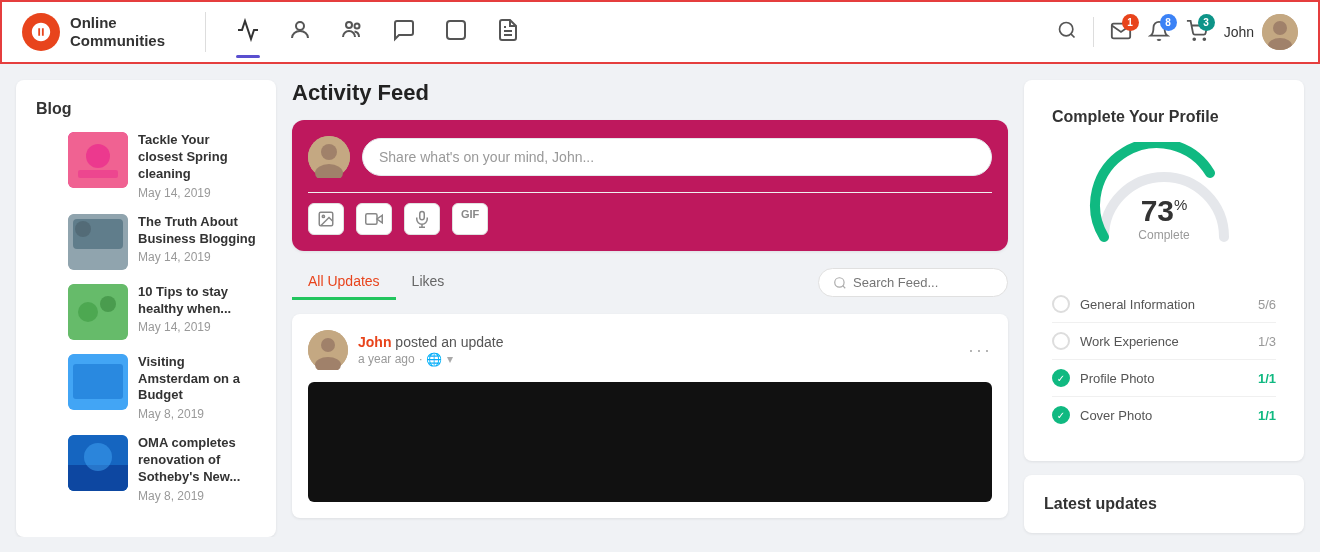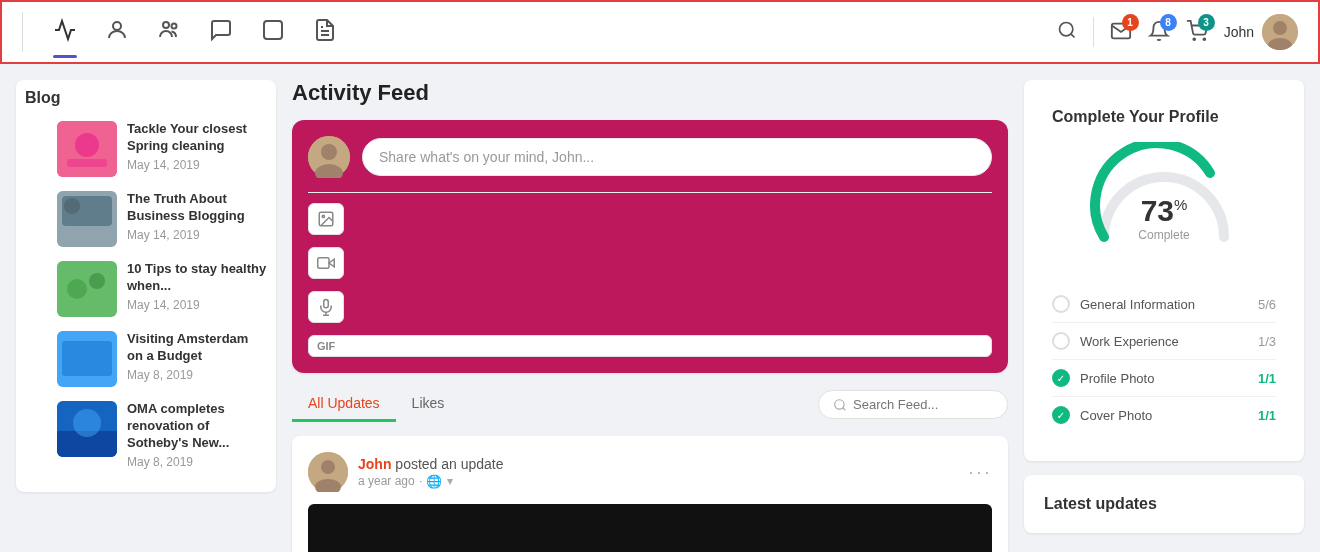--- a/index.html
+++ b/index.html
@@ -42,21 +42,21 @@
     .nav-badge.teal { background: #0d9488; }
     .nav-user { display: flex; align-items: center; gap: 8px; cursor: pointer; }
     .nav-user-name { font-size: 14px; font-weight: 500; }
     .nav-avatar { width: 36px; height: 36px; border-radius: 50%; background: #c4a882; overflow: hidden; display: flex; align-items: center; justify-content: center; font-size: 16px; }
 
     
     .page-body { display: flex; gap: 16px; padding: 16px 16px 0; max-width: 1320px; }
     
     
     .left-sidebar { width: 260px; flex-shrink: 0; }
-    .sidebar-card { background: #fff; border-radius: 8px; padding: 9px; box-shadow: 0 1px 3px rgba(0,0,0,0.08); }
+    .sidebar-card { background: #fff; border-radius: 8px; padding: 20px; box-shadow: 0 1px 3px rgba(0,0,0,0.08); }
     .sidebar-title { font-size: 16px; font-weight: 700; color: #333; margin-bottom: 14px; }
     .blog-item { display: flex; gap: 10px; margin-bottom: 14px; align-items: flex-start; margin-left: 32px; }
     .blog-thumb { width: 60px; height: 56px; border-radius: 6px; flex-shrink: 0; object-fit: cover; overflow: hidden; }
     .blog-thumb.pink { background: linear-gradient(135deg, #e91e8c, #f06292); }
     .blog-thumb.gray { background: linear-gradient(135deg, #90a4ae, #b0bec5); }
     .blog-thumb.green { background: linear-gradient(135deg, #66bb6a, #a5d6a7); }
     .blog-thumb.blue { background: linear-gradient(135deg, #42a5f5, #90caf9); }
     .blog-thumb.dark-blue { background: linear-gradient(135deg, #1565c0, #42a5f5); }
     .blog-item-title { font-size: 13px; font-weight: 600; color: #333; line-height: 1.3; margin-bottom: 3px; }
     .blog-item-date { font-size: 12px; color: #999; }
@@ -64,21 +64,21 @@
     
     .main-feed { flex: 1; min-width: 0; }
     .feed-title { font-size: 22px; font-weight: 700; margin-bottom: 14px; color: #222; }
     .post-input-card { background: #be185d; border-radius: 12px; padding: 16px; box-shadow: 0 1px 3px rgba(0,0,0,0.08); margin-bottom: 14px; }
     .post-input-row { display: flex; align-items: center; gap: 12px; margin-bottom: 14px; }
     .post-avatar { width: 42px; height: 42px; border-radius: 50%; background: #c4a882; flex-shrink: 0; }
     .post-input-field {
       flex: 1; border: 1px solid #e5e7eb; border-radius: 20px; padding: 10px 16px;
       font-size: 14px; color: #999; background: #fff; cursor: text;
     }
-    .post-actions { display: flex; gap: 12px; padding-top: 10px; border-top: 1px solid #f0f0f0; flex-direction: column; }
+    .post-actions { display: flex; gap: 12px; padding-top: 10px; border-top: 1px solid #f0f0f0; }
     .post-action-btn {
       width: 36px; height: 32px; border: 1px solid #e0e0e0; border-radius: 6px;
       display: flex; align-items: center; justify-content: center; cursor: pointer; font-size: 16px; color: #888;
       background: #fff;
     }
     .post-action-gif {
       border: 1px solid #e0e0e0; border-radius: 6px; padding: 4px 8px;
       font-size: 11px; font-weight: 700; color: #888; cursor: pointer; background: #fff;
     }
 
@@ -118,20 +118,29 @@
     .latest-title { font-size: 16px; font-weight: 700; color: #333; }
 
     
     .globe-icon { display: inline-block; font-size: 13px; }
     .privacy-icon { display: inline-block; font-size: 12px; color: #aaa; cursor: pointer; }
   </style>
 </head>
 <body>
 
 <nav class="navbar">
+  <div class="nav-logo">
+    <div class="nav-logo-icon">
+      <svg width="22" height="22" viewBox="0 0 24 24" fill="white">
+        <path d="M12 2C6.48 2 2 6.48 2 12s4.48 10 10 10 10-4.48 10-10S17.52 2 12 2zm-1 14H9V8h2v8zm4 0h-2V8h2v8z"></path>
+      </svg>
+    </div>
+    <div class="nav-logo-text" style="white-space:pre-line;">Online
+Communities</div>
+  </div>
   <div class="nav-divider"></div>
   <div class="nav-icons">
     <div class="nav-icon-item active">
       <svg width="24" height="24" viewBox="0 0 24 24" fill="none" stroke="currentColor" stroke-width="2">
           <polyline points="22 12 18 12 15 21 9 3 6 12 2 12"></polyline>
         </svg>
     </div>
     <div class="nav-icon-item">
       <svg width="24" height="24" viewBox="0 0 24 24" fill="none" stroke="currentColor" stroke-width="2">
           <circle cx="12" cy="8" r="4"></circle>

